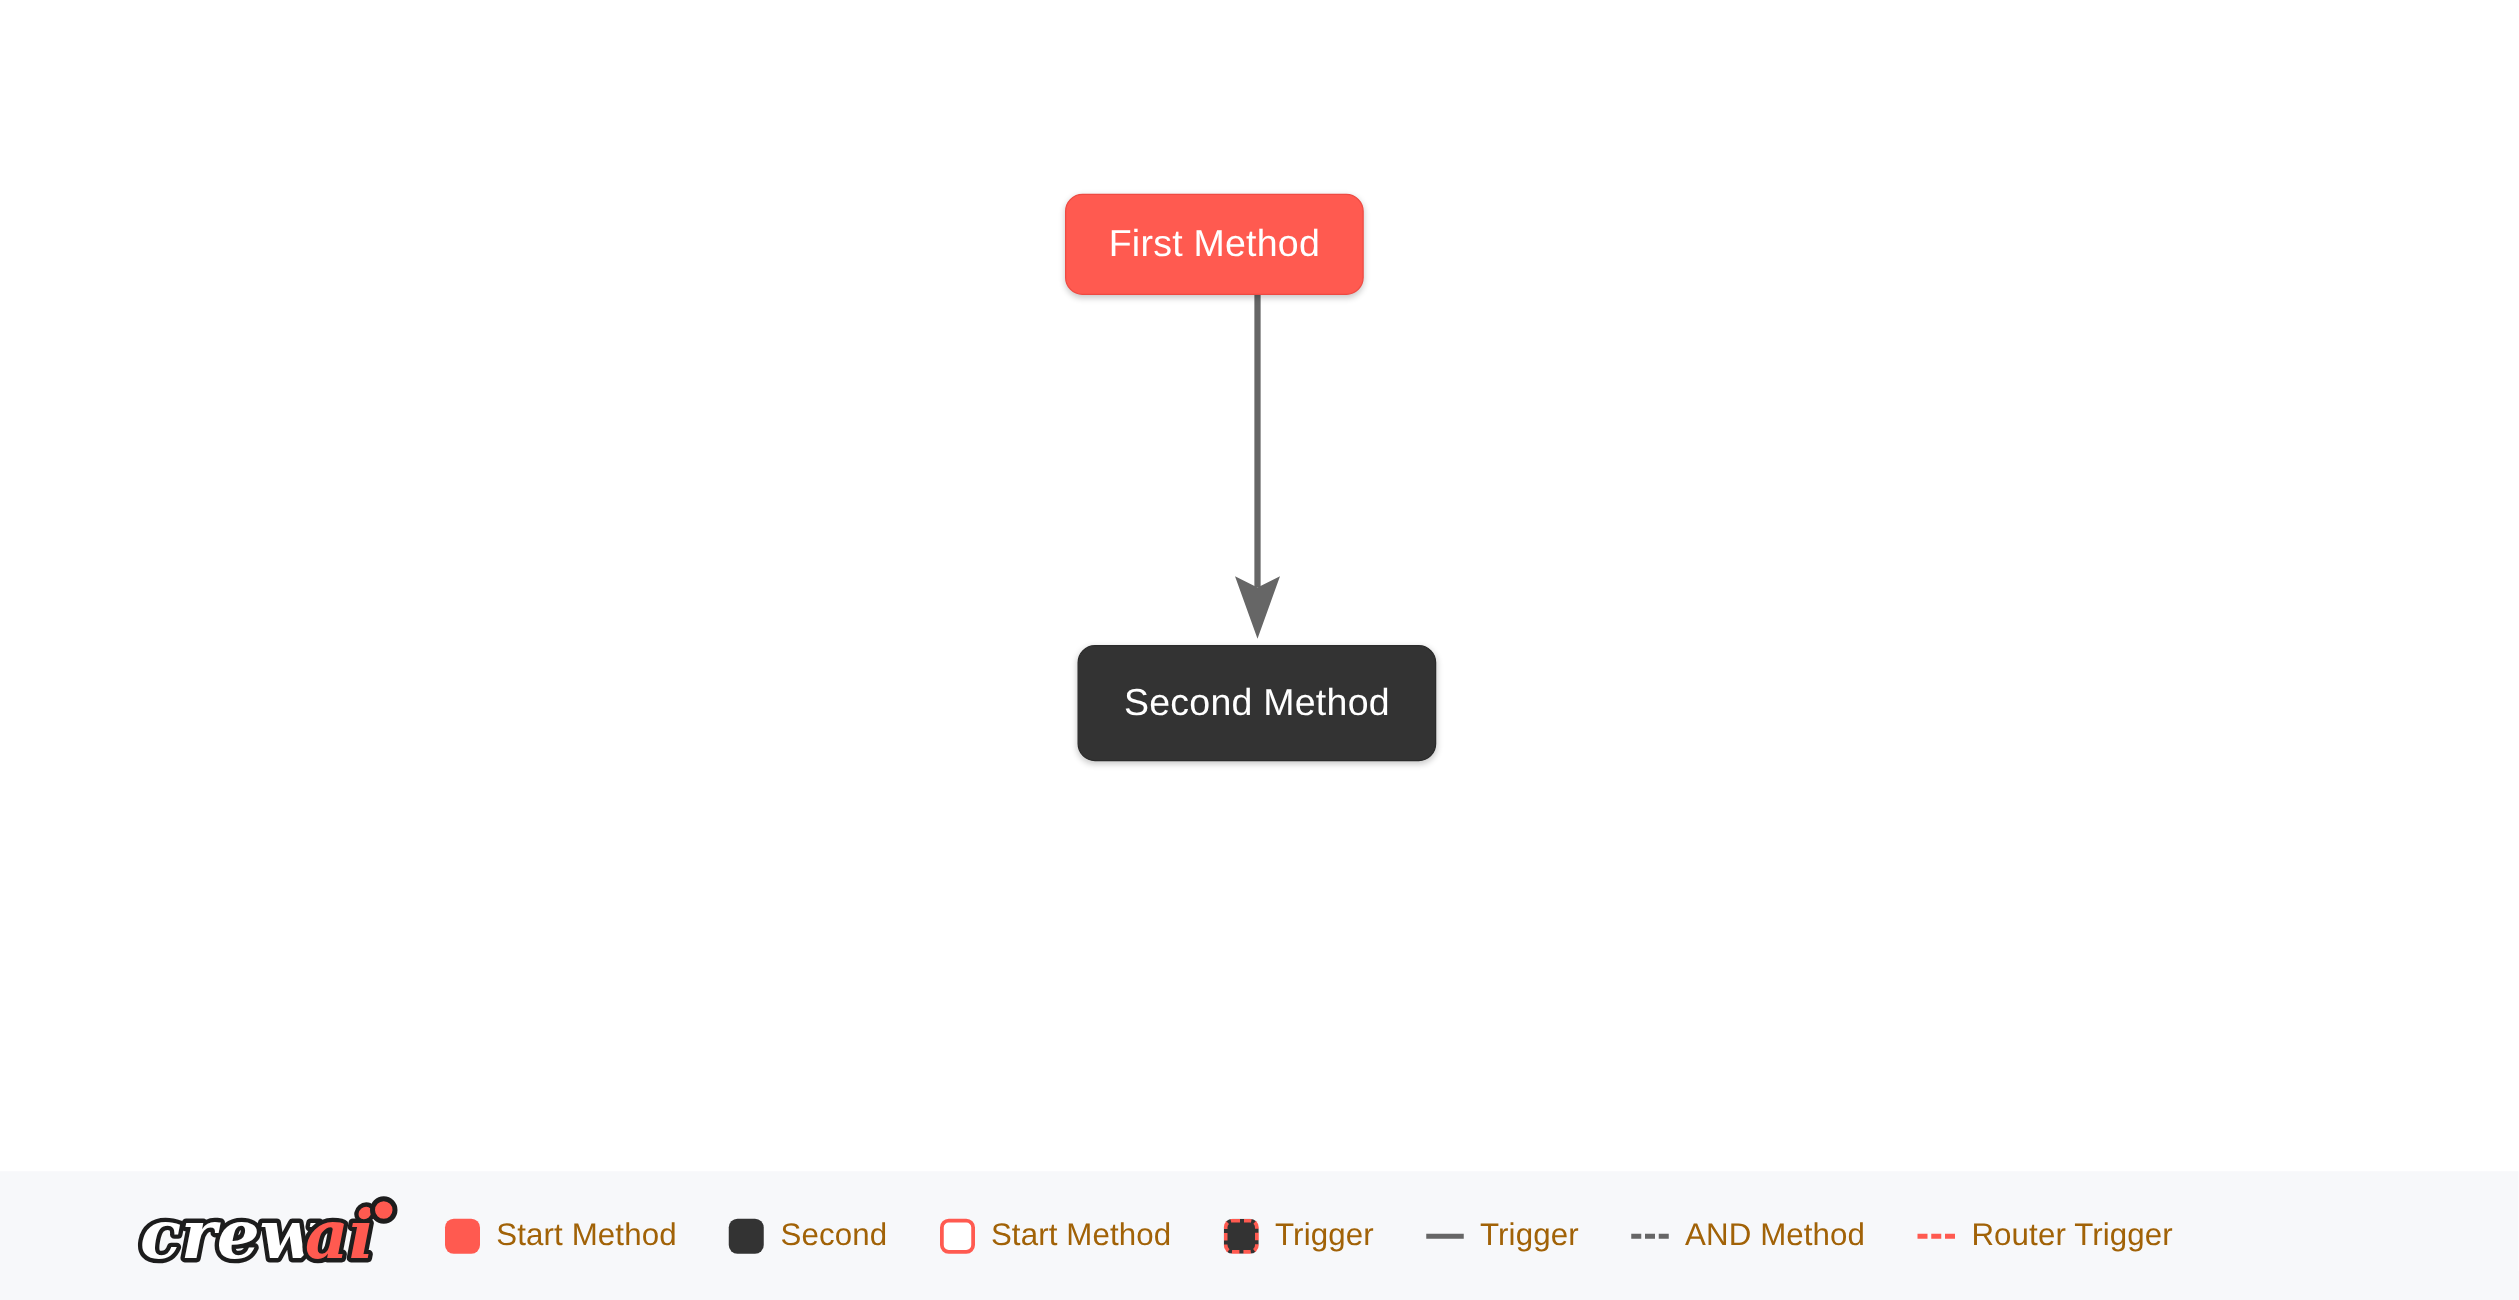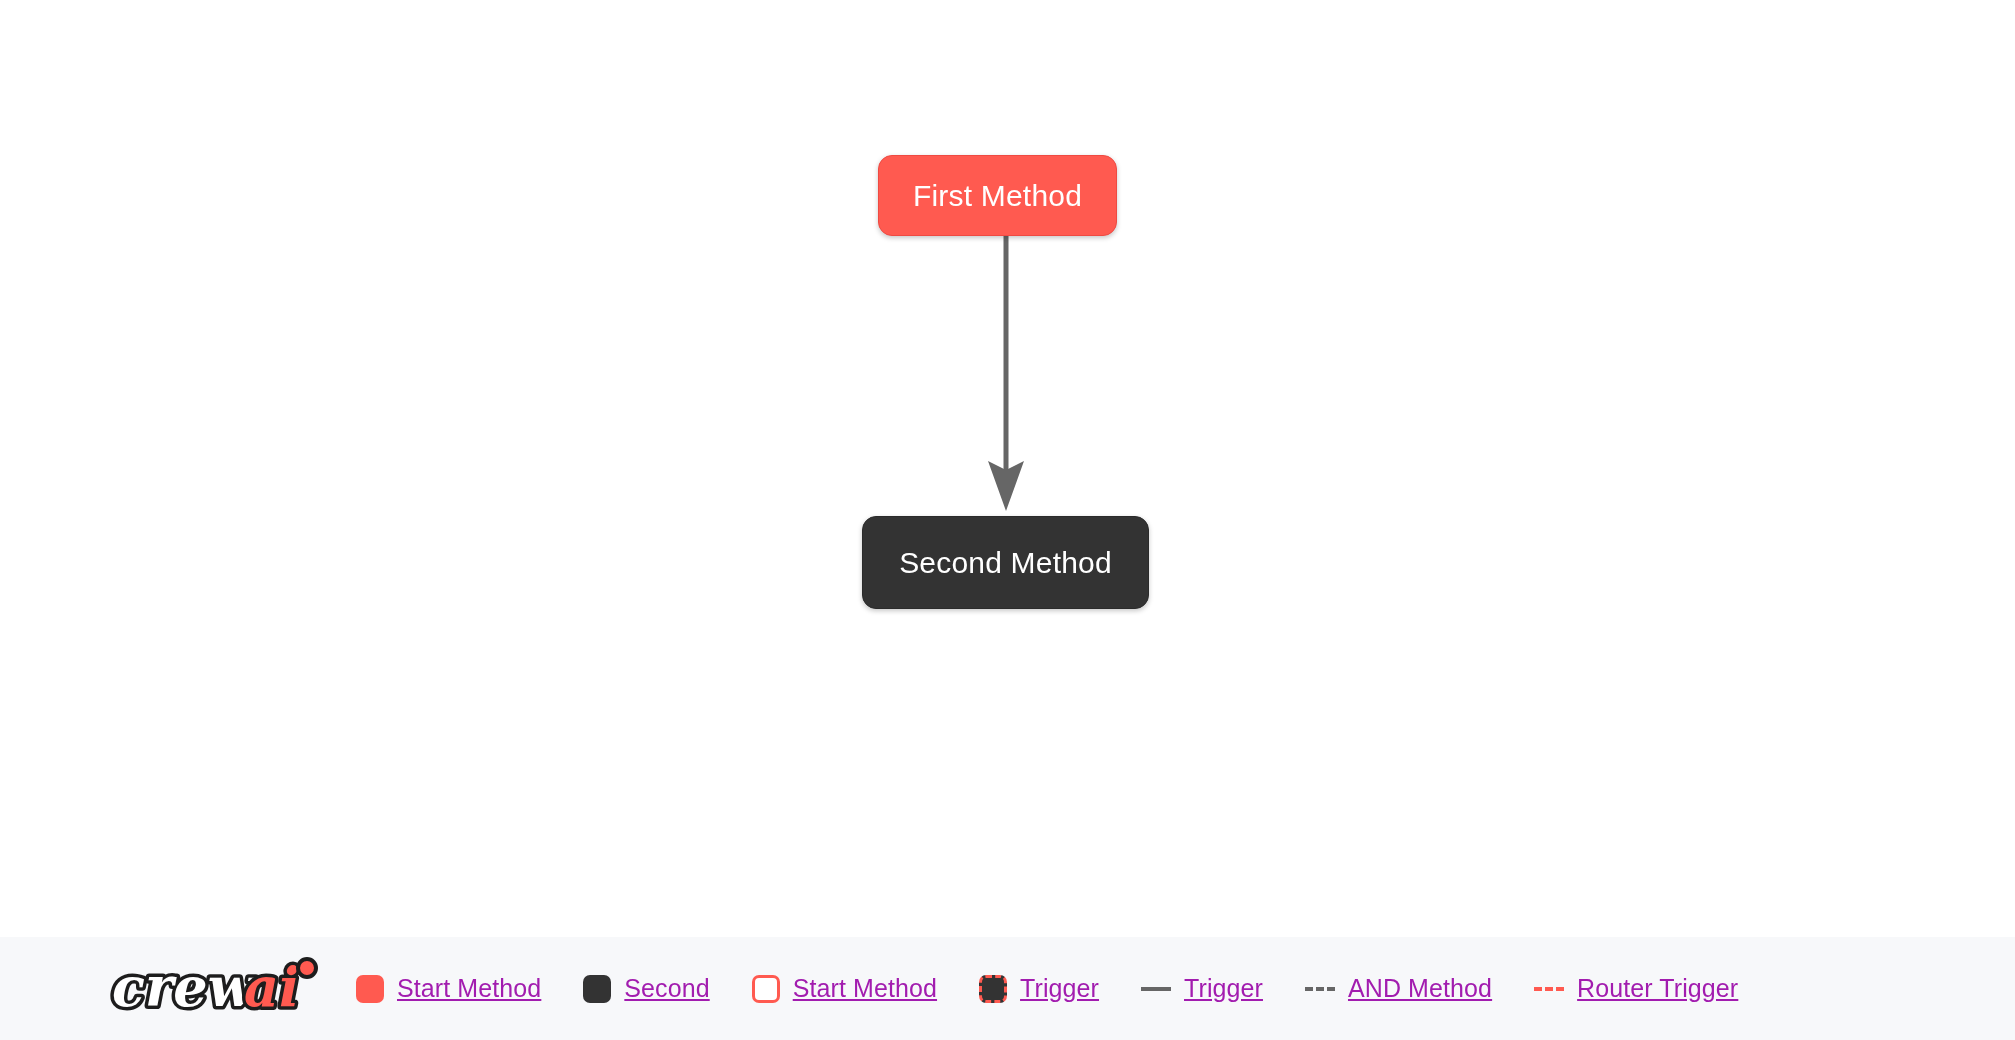--- a/index.html
+++ b/index.html
@@ -48,21 +48,21 @@
     border-radius: 14px;
     color: #ffffff;
     font-size: 30px;
     font-weight: 400;
     letter-spacing: 0.2px;
     white-space: nowrap;
     user-select: none;
   }
 
   .node-start {
-    left: 878px;
+    left: 852px;
     top: 155px;
     width: 239px;
     height: 81px;
     background: #ff5a50;
     border: 1px solid #ef4a42;
     box-shadow: 0 2px 5px rgba(0,0,0,0.22);
   }
 
   .node-method {
     left: 862px;
@@ -105,23 +105,22 @@
 
   .legend-item {
     display: flex;
     align-items: center;
     margin-right: 42px;
     white-space: nowrap;
   }
 
   .legend-label {
     font-size: 25px;
-    color: #a21caf;
+    color: #a16207;
     letter-spacing: 0.1px;
-    text-decoration: underline;
   }
 
   .swatch {
     box-sizing: border-box;
     width: 28px;
     height: 28px;
     border-radius: 7px;
     margin-right: 13px;
     flex: 0 0 auto;
   }

